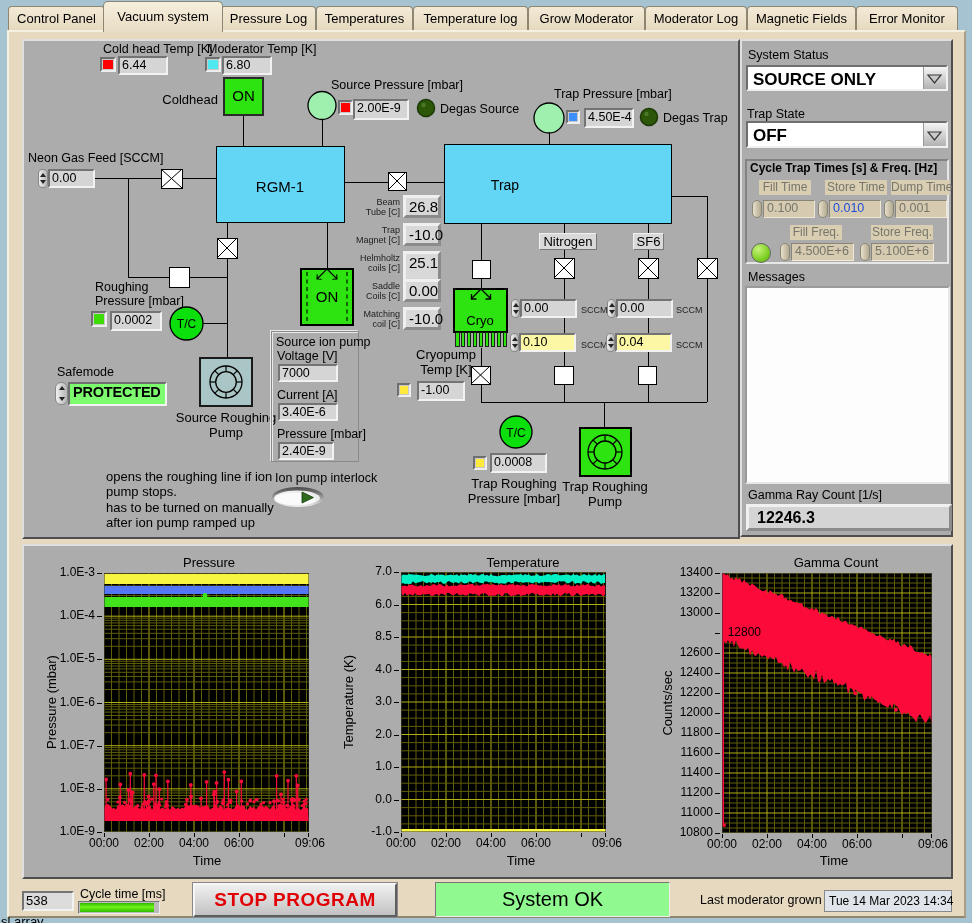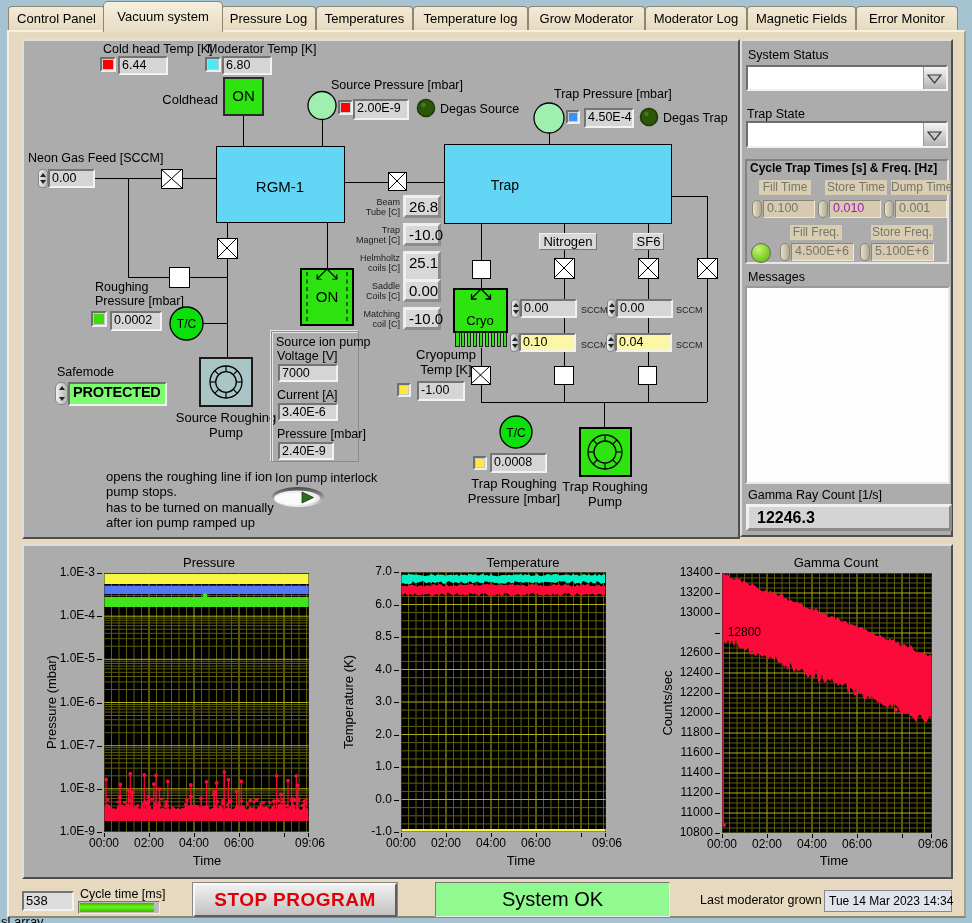--- a/index.html
+++ b/index.html
@@ -224,43 +224,45 @@
 <div class="lbl" style="left:676px;top:340px;font-size:9px;color:#222;">SCCM</div>
 <div class="ind" style="left:473px;top:456px;width:14px;height:14px;">
     <div style="background:#ffe93c;"></div>
   </div>
 <div class="disp" style="left:490px;top:453px;width:57px;height:20px;">0.0008</div>
 <div class="lbl" style="left:514px;top:477px;font-size:13px;color:#000;transform:translateX(-50%);text-align:center;">Trap Roughing<br>Pressure [mbar]</div>
 <div class="lbl" style="left:605px;top:480px;font-size:13px;color:#000;transform:translateX(-50%);text-align:center;">Trap Roughing<br>Pump</div>
 <div class="lbl" style="left:106px;top:469px;font-size:13px;color:#000;line-height:15.3px;">opens the roughing line if ion<br>pump stops.<br>has to be turned on manually<br>after ion pump ramped up</div>
 <div class="lbl" style="left:748px;top:48px;font-size:12.5px;color:#000;">System Status</div>
 <div style="position:absolute;left:746px;top:65px;width:202px;height:26px;background:#fff;border:2px solid;border-color:#6f6f6f #f0f0f0 #f0f0f0 #6f6f6f;box-sizing:border-box;">
+    <div style="font-size:17px;font-weight:bold;padding:3px 0 0 5px;">SOURCE ONLY</div>
     <div style="position:absolute;right:0;top:0;width:22px;height:100%;background:linear-gradient(#f5f5f5,#b2b2b2);border-left:1px solid #999;">
       <svg width="22" height="22" style="position:absolute;top:50%;margin-top:-11px;">
         <path d="M4 8 h13 l-6.5 8 z" fill="#c9c9c9" stroke="#3a3a3a" stroke-width="1.2"></path>
       </svg>
     </div>
   </div>
 <div class="lbl" style="left:747px;top:107px;font-size:12.5px;color:#000;">Trap State</div>
 <div style="position:absolute;left:746px;top:121px;width:202px;height:27px;background:#fff;border:2px solid;border-color:#6f6f6f #f0f0f0 #f0f0f0 #6f6f6f;box-sizing:border-box;">
+    <div style="font-size:17px;font-weight:bold;padding:3px 0 0 5px;">OFF</div>
     <div style="position:absolute;right:0;top:0;width:22px;height:100%;background:linear-gradient(#f5f5f5,#b2b2b2);border-left:1px solid #999;">
       <svg width="22" height="22" style="position:absolute;top:50%;margin-top:-11px;">
         <path d="M4 8 h13 l-6.5 8 z" fill="#c9c9c9" stroke="#3a3a3a" stroke-width="1.2"></path>
       </svg>
     </div>
   </div>
 <div style="position:absolute;left:745px;top:159px;width:204px;height:105px;border:2px solid;border-color:#838383 #e6e6e6 #e6e6e6 #838383;box-sizing:border-box;"></div>
 <div class="lbl" style="left:750px;top:162px;font-size:12px;color:#000;font-weight:bold;">Cycle Trap Times [s] &amp; Freq. [Hz]</div>
 <div style="position:absolute;left:759px;top:180px;width:52px;height:15px;background:#d9cdb2;font-size:12px;color:#76766b;text-align:center;white-space:nowrap;">Fill Time</div>
 <div style="position:absolute;left:825px;top:180px;width:62px;height:15px;background:#d9cdb2;font-size:12px;color:#76766b;text-align:center;white-space:nowrap;">Store Time</div>
 <div style="position:absolute;left:891px;top:180px;width:59px;height:15px;background:#d9cdb2;font-size:12px;color:#76766b;text-align:center;white-space:nowrap;">Dump Time</div>
 <div style="position:absolute;left:752px;top:200px;width:10px;height:18px;background:linear-gradient(90deg,#e8e0cc,#b1a98f);border:1px solid #8a8676;border-radius:5px;box-sizing:border-box;"></div>
 <div style="position:absolute;left:763px;top:200px;width:52px;height:18px;background:#d6cab0;border:1px solid;border-color:#8a8676 #efe8d5 #efe8d5 #8a8676;box-sizing:border-box;font-size:12.5px;color:#76766b;padding-left:3px;">0.100</div>
 <div style="position:absolute;left:818px;top:200px;width:10px;height:18px;background:linear-gradient(90deg,#e8e0cc,#b1a98f);border:1px solid #8a8676;border-radius:5px;box-sizing:border-box;"></div>
-<div style="position:absolute;left:829px;top:200px;width:52px;height:18px;background:#d6cab0;border:1px solid;border-color:#8a8676 #efe8d5 #efe8d5 #8a8676;box-sizing:border-box;font-size:12.5px;color:#a21caf;padding-left:3px;">0.010</div>
+<div style="position:absolute;left:829px;top:200px;width:52px;height:18px;background:#d6cab0;border:1px solid;border-color:#8a8676 #efe8d5 #efe8d5 #8a8676;box-sizing:border-box;font-size:12.5px;color:#1d4ed8;padding-left:3px;">0.010</div>
 <div style="position:absolute;left:884px;top:200px;width:10px;height:18px;background:linear-gradient(90deg,#e8e0cc,#b1a98f);border:1px solid #8a8676;border-radius:5px;box-sizing:border-box;"></div>
 <div style="position:absolute;left:895px;top:200px;width:52px;height:18px;background:#d6cab0;border:1px solid;border-color:#8a8676 #efe8d5 #efe8d5 #8a8676;box-sizing:border-box;font-size:12.5px;color:#76766b;padding-left:3px;">0.001</div>
 <div style="position:absolute;left:790px;top:225px;width:52px;height:15px;background:#d9cdb2;font-size:12px;color:#76766b;text-align:center;white-space:nowrap;">Fill Freq.</div>
 <div style="position:absolute;left:871px;top:225px;width:62px;height:15px;background:#d9cdb2;font-size:12px;color:#76766b;text-align:center;white-space:nowrap;">Store Freq.</div>
 <div class="led" style="left:751px;top:243px;width:20px;height:20px;background:radial-gradient(circle at 35% 30%,#c8f37a,#7ecf25 60%,#5da714);border:1px solid #666;"></div>
 <div style="position:absolute;left:780px;top:243px;width:10px;height:18px;background:linear-gradient(90deg,#e8e0cc,#b1a98f);border:1px solid #8a8676;border-radius:5px;box-sizing:border-box;"></div>
 <div style="position:absolute;left:791px;top:243px;width:63px;height:18px;background:#d6cab0;border:1px solid;border-color:#8a8676 #efe8d5 #efe8d5 #8a8676;box-sizing:border-box;font-size:12.5px;color:#76766b;padding-left:3px;">4.500E+6</div>
 <div style="position:absolute;left:860px;top:243px;width:10px;height:18px;background:linear-gradient(90deg,#e8e0cc,#b1a98f);border:1px solid #8a8676;border-radius:5px;box-sizing:border-box;"></div>
 <div style="position:absolute;left:871px;top:243px;width:63px;height:18px;background:#d6cab0;border:1px solid;border-color:#8a8676 #efe8d5 #efe8d5 #8a8676;box-sizing:border-box;font-size:12.5px;color:#76766b;padding-left:3px;">5.100E+6</div>
 <div class="lbl" style="left:748px;top:270px;font-size:12.5px;color:#000;">Messages</div>

